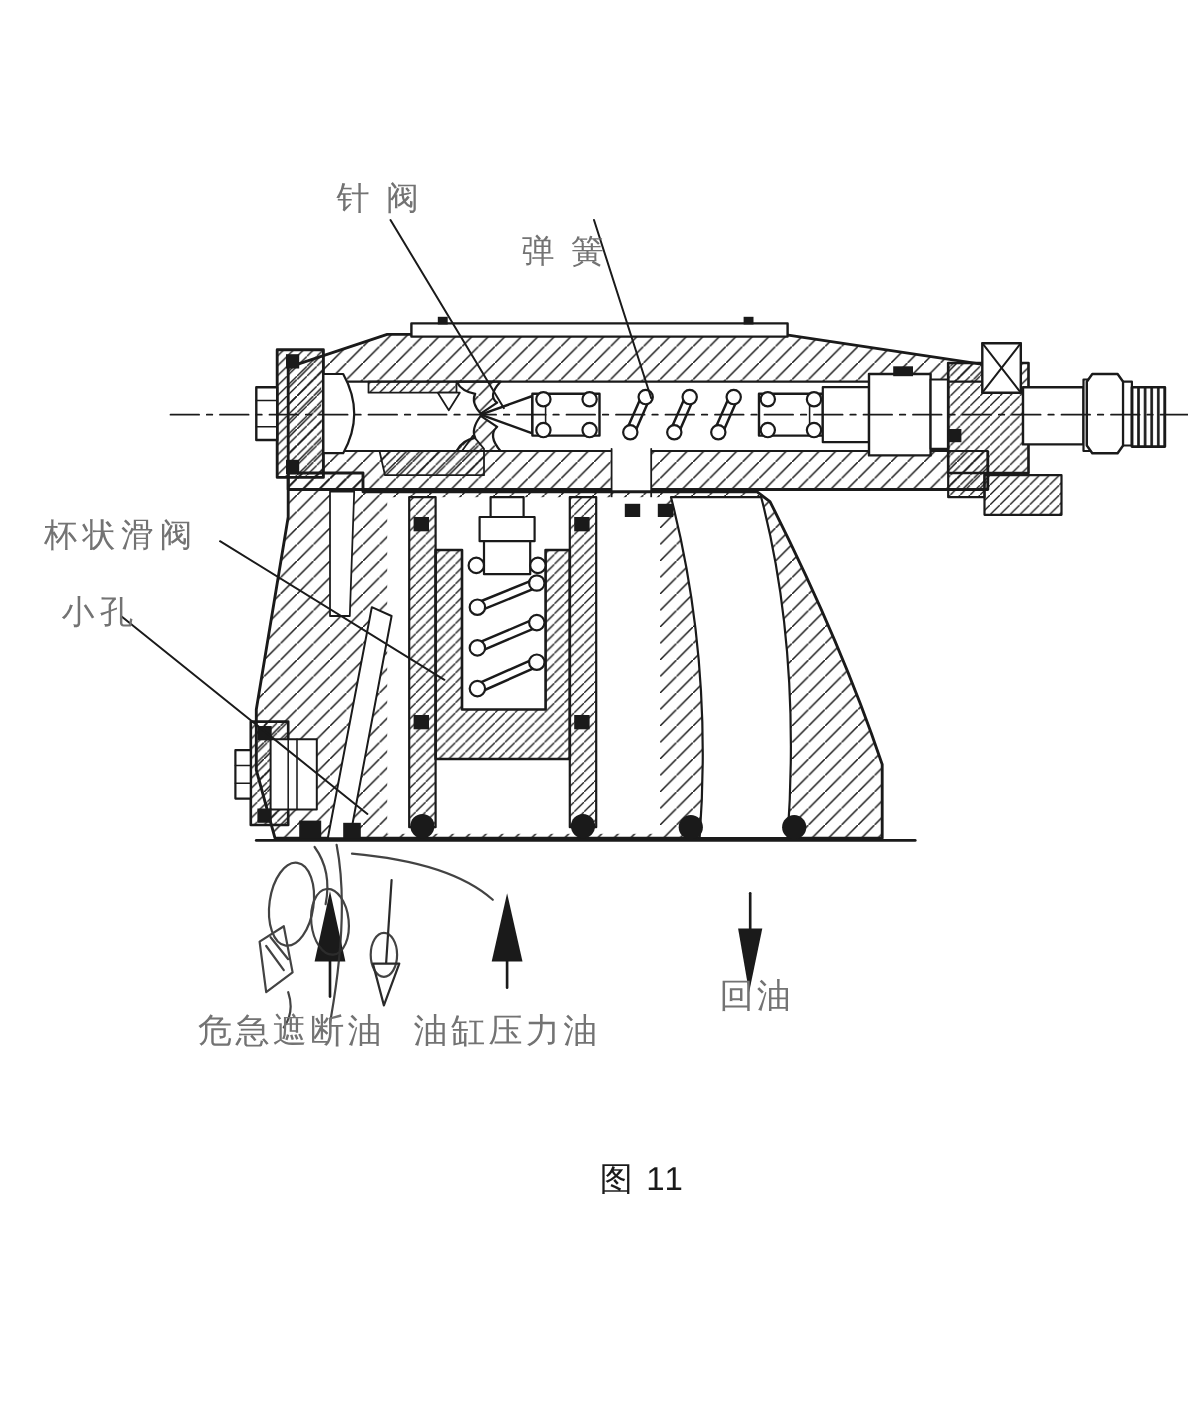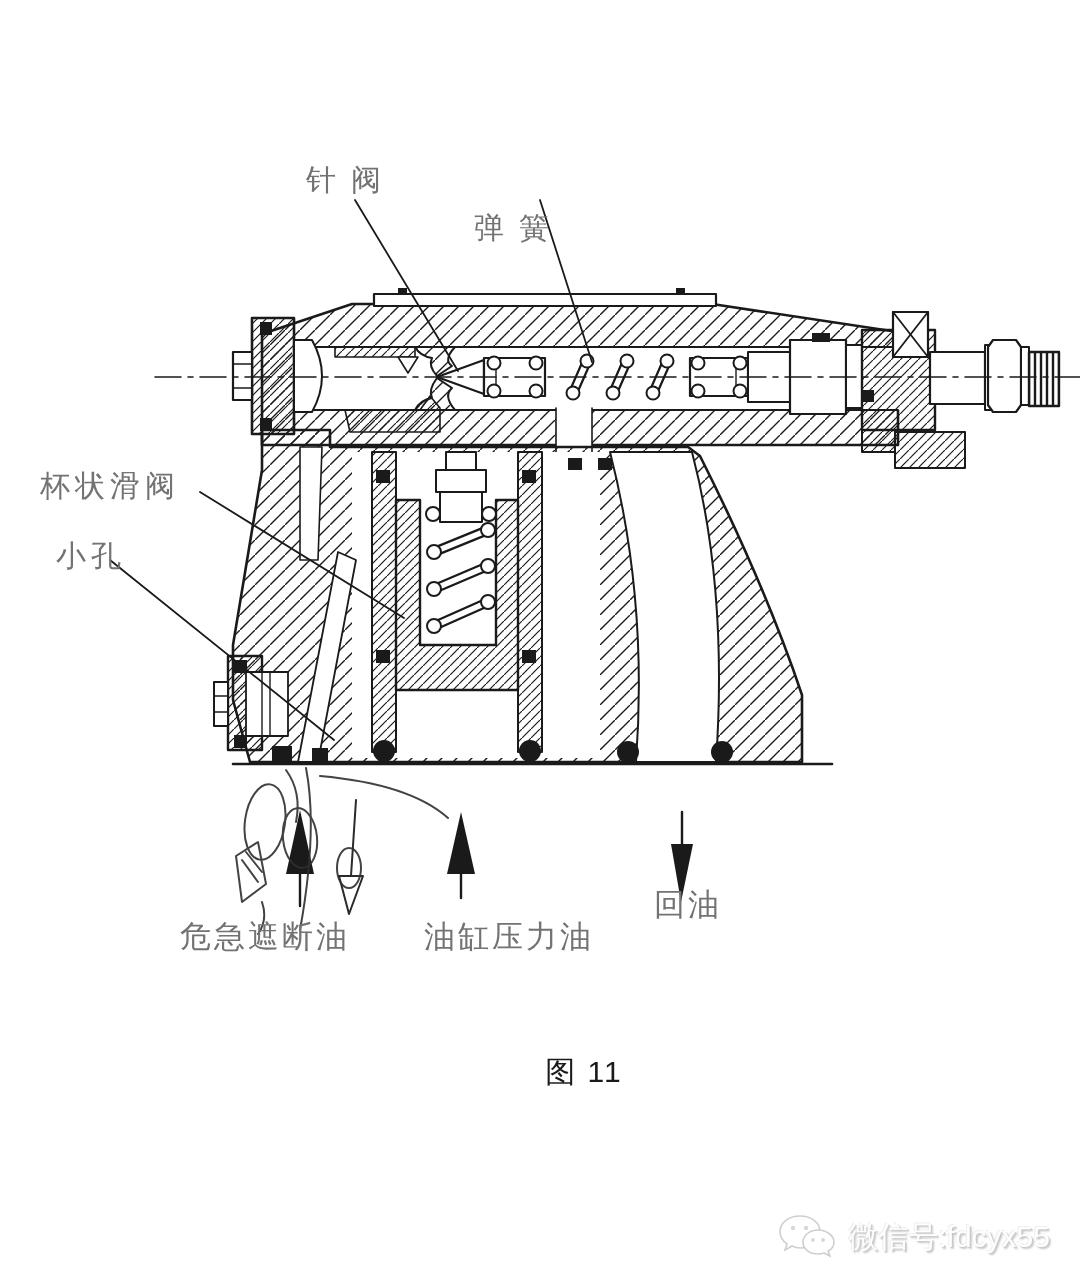--- a/index.html
+++ b/index.html
@@ -251,36 +251,21 @@
   <div class="lbl lbl-top" style="left:306px;top:160px;">针阀</div>
 
   <div class="lbl lbl-top" style="left:474px;top:160px;margin-top:48px;">弹簧</div>
 
   <div class="lbl lbl-left" style="left:40px;top:466px;">杯状滑阀</div>
 
   <div class="lbl lbl-left" style="left:56px;top:536px;">小孔</div>
 
   <div class="lbl lbl-flow" style="left:180px;top:916px;">危急遮断油</div>
 
-  <div class="lbl lbl-flow" style="left:424px;top:916px;">油缸压力油</div>
+  <div class="lbl lbl-flow" style="left:376px;top:916px;">油缸压力油</div>
 
   <div class="lbl lbl-flow" style="left:654px;top:884px;">回油</div>
 
   <div class="caption cap-num" style="top:1052px;padding-left:44px;">图 11</div>
 
 
-  <div class="watermark">
-    <svg width="62" height="50" viewBox="0 0 62 50">
-      <g fill="#ffffff" stroke="#cfcfcf" stroke-width="1.6">
-        <path d="M24,4 C12,4 4,11 4,20 C4,25 7,29 11,32 L9,38 L16,34 C18,35 21,36 24,36 C36,36 44,29 44,20 C44,11 36,4 24,4 Z"></path>
-        <path d="M42,18 C33,18 27,24 27,30 C27,37 33,42 42,42 C44,42 46,42 48,41 L54,44 L52,39 C56,37 58,34 58,30 C58,24 51,18 42,18 Z"></path>
-      </g>
-      <g fill="#d8d8d8">
-        <circle cx="17" cy="16" r="2.2"></circle>
-          <circle cx="30" cy="16" r="2.2"></circle>
-        <circle cx="37" cy="28" r="1.9"></circle>
-          <circle cx="47" cy="28" r="1.9"></circle>
-      </g>
-    </svg>
-    <span class="wm-text">微信号:fdcyx55</span>
-  </div>
 
 </div>
 
 </body></html>

